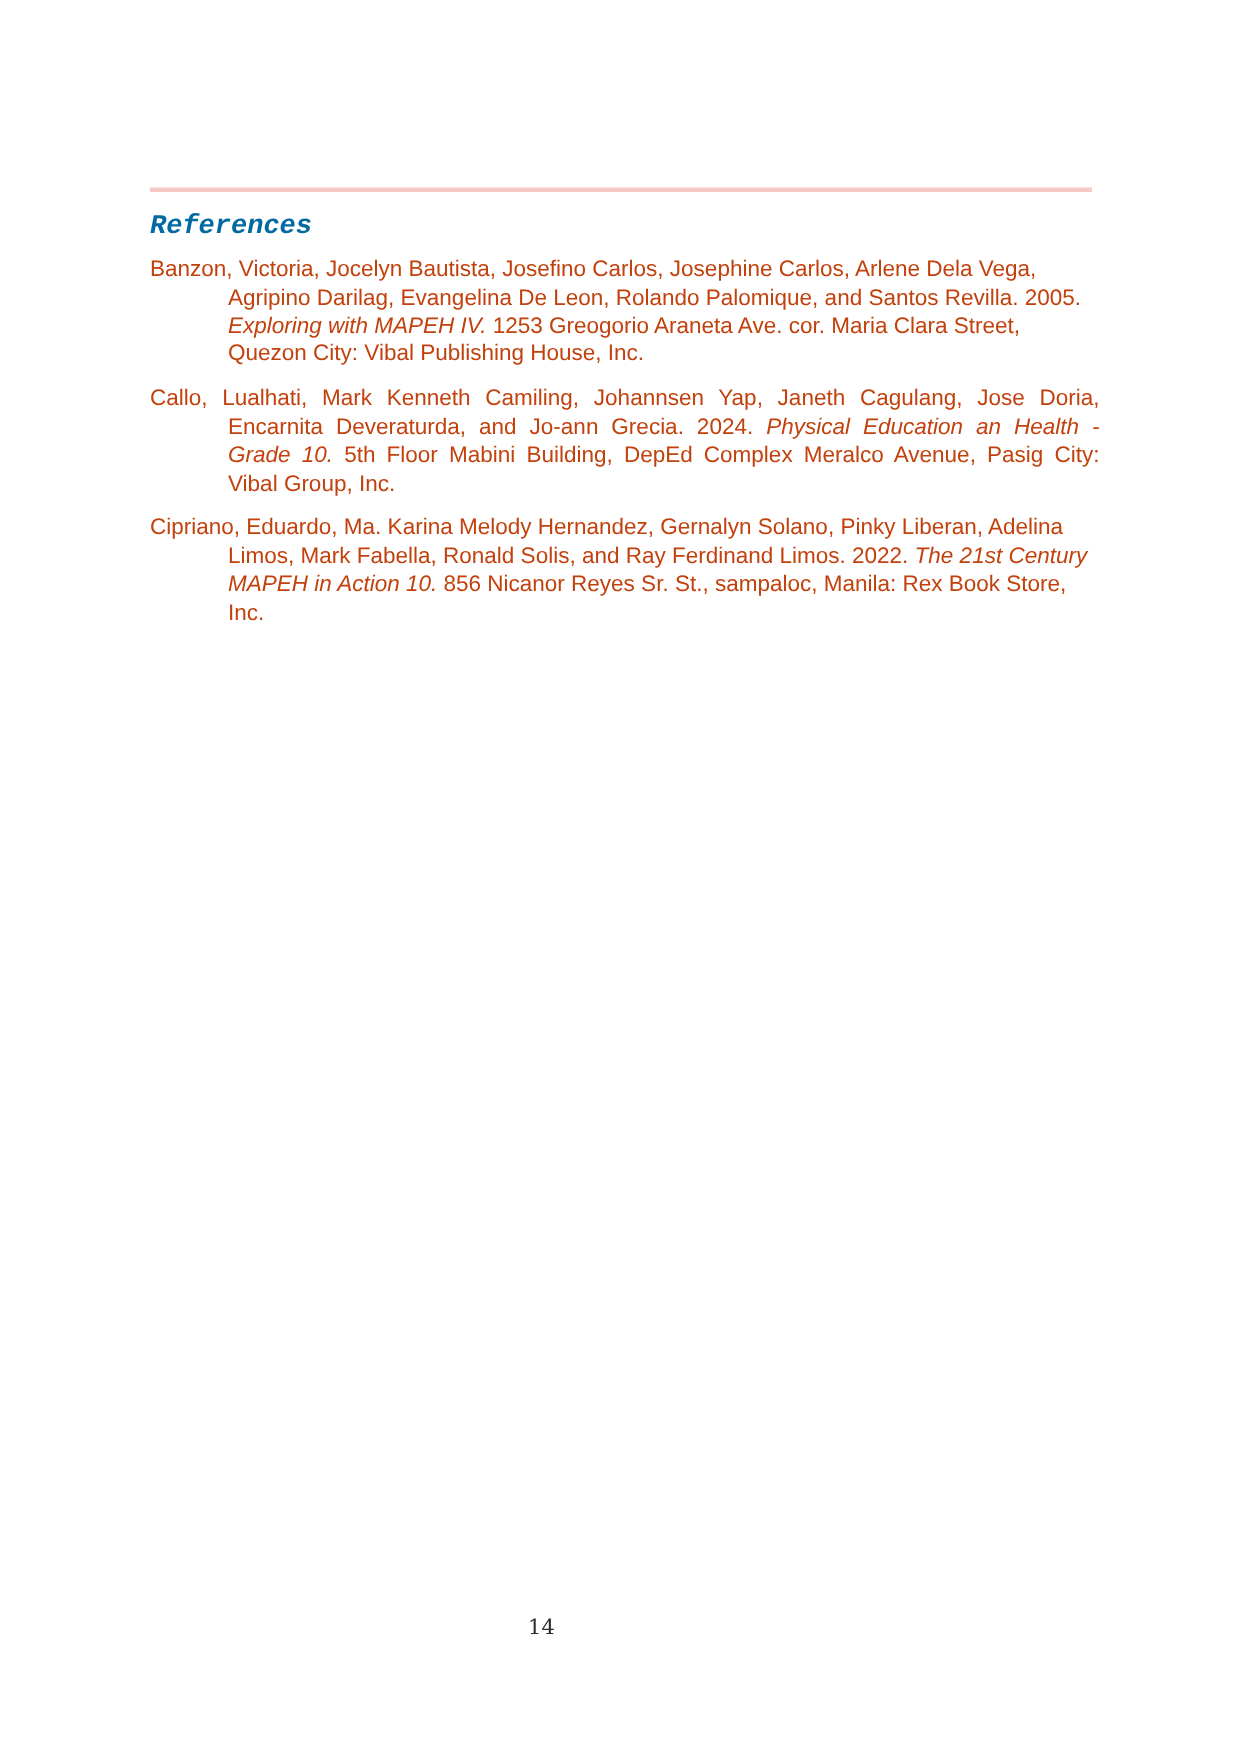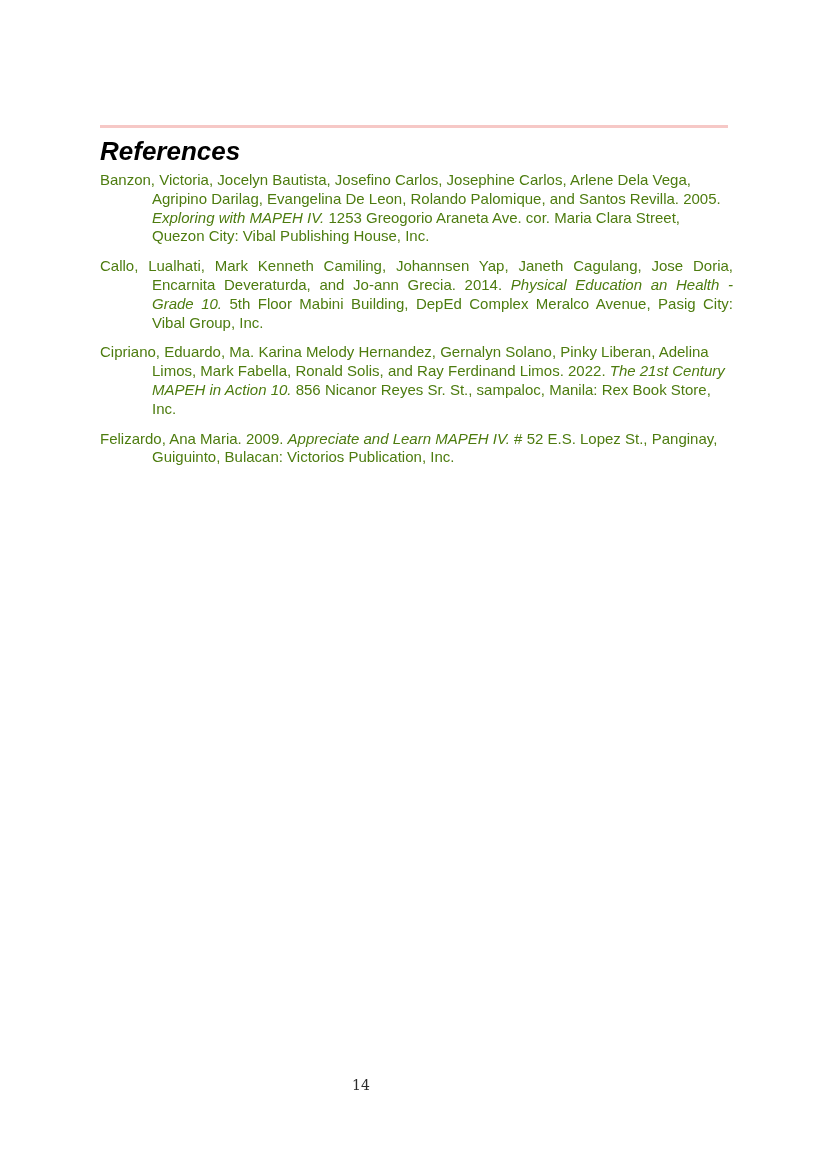--- a/index.html
+++ b/index.html
@@ -23,36 +23,36 @@
     width: 633px;
   }
   .top-rule {
     height: 3px;
     width: 628px;
     background: #f6c8c6; 
     margin: 0;
     border: none;
   }
   .references-title {
-    font-family: Liberation Sans, sans-serif;
+    font-family: Liberation Mono, monospace;
     font-style: italic;
     font-weight: bold;
-    font-size: 26px;
+    font-size: 18px;
     line-height: 31px;
-    color: #000000;
+    color: #0369a1;
     margin: 8px 0 4px 0;
     letter-spacing: 0px;
   }
   .ref-entry {
     font-size: 15px;
     line-height: 18.8px;
     margin: 0 0 11px 0;
     padding-left: 52px;
     text-indent: -52px;
-    color: #4d7c0f;
+    color: #c2410c;
   }
   .ref-entry.justify {
     text-align: justify;
   }
   .ref-entry .italic {
     font-style: italic;
   }
   .page-number {
     position: absolute;
     top: 1077px;
@@ -77,22 +77,21 @@
 </head>
 <body>
 
 <div class="page">
 
   <div class="content">
     <div class="top-rule" style="background: rgb(246, 200, 198);"></div>
     <h1 class="references-title">References</h1>
     <div id="references-list">
         <p class="ref-entry"><span>Banzon, Victoria, Jocelyn Bautista, Josefino Carlos, Josephine Carlos, Arlene Dela Vega, Agripino Darilag, Evangelina De Leon, Rolando Palomique, and Santos Revilla. 2005. </span><span class="italic">Exploring with MAPEH IV.</span><span> 1253 Greogorio Araneta Ave. cor. Maria Clara Street, Quezon City: Vibal Publishing House, Inc.</span></p>
-        <p class="ref-entry justify"><span>Callo, Lualhati, Mark Kenneth Camiling, Johannsen Yap, Janeth Cagulang, Jose Doria, Encarnita Deveraturda, and Jo-ann Grecia. 2014. </span><span class="italic">Physical Education an Health - Grade 10.</span><span> 5th Floor Mabini Building, DepEd Complex Meralco Avenue, Pasig City: Vibal Group, Inc.</span></p>
+        <p class="ref-entry justify"><span>Callo, Lualhati, Mark Kenneth Camiling, Johannsen Yap, Janeth Cagulang, Jose Doria, Encarnita Deveraturda, and Jo-ann Grecia. 2024. </span><span class="italic">Physical Education an Health - Grade 10.</span><span> 5th Floor Mabini Building, DepEd Complex Meralco Avenue, Pasig City: Vibal Group, Inc.</span></p>
         <p class="ref-entry"><span>Cipriano, Eduardo, Ma. Karina Melody Hernandez, Gernalyn Solano, Pinky Liberan, Adelina Limos, Mark Fabella, Ronald Solis, and Ray Ferdinand Limos. 2022. </span><span class="italic">The 21st Century MAPEH in Action 10.</span><span> 856 Nicanor Reyes Sr. St., sampaloc, Manila: Rex Book Store, Inc.</span></p>
-        <p class="ref-entry"><span>Felizardo, Ana Maria. 2009. </span><span class="italic">Appreciate and Learn MAPEH IV.</span><span> # 52 E.S. Lopez St., Panginay, Guiguinto, Bulacan: Victorios Publication, Inc.</span></p>
       </div>
   </div>
 
   <div class="page-number">14</div>
 
 
 </div>
 
 </body></html>

